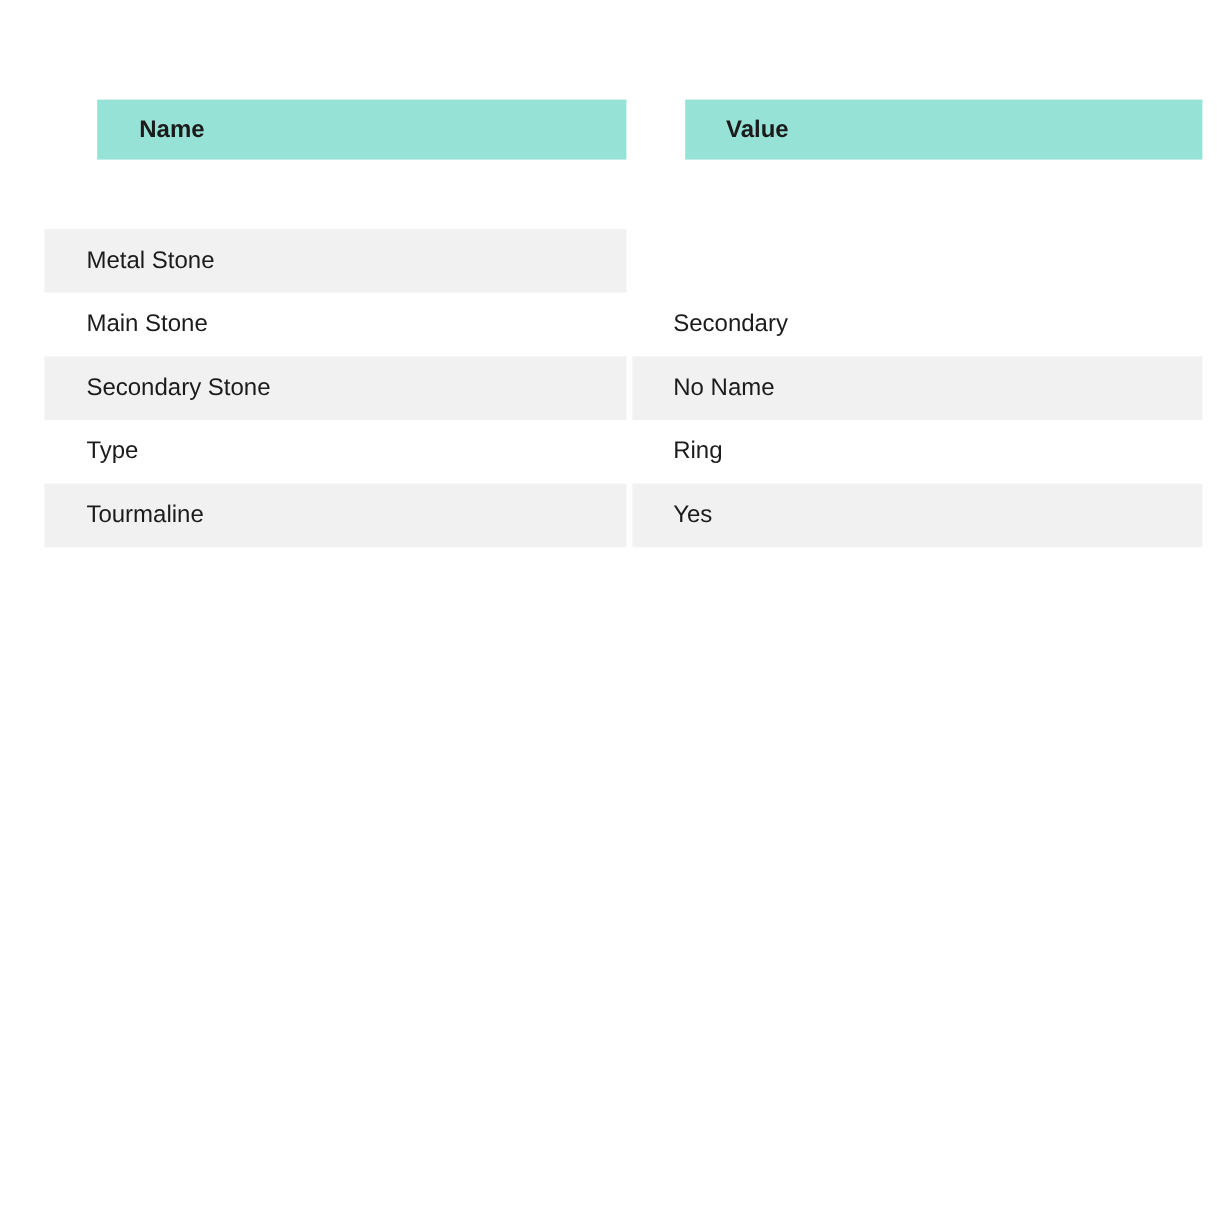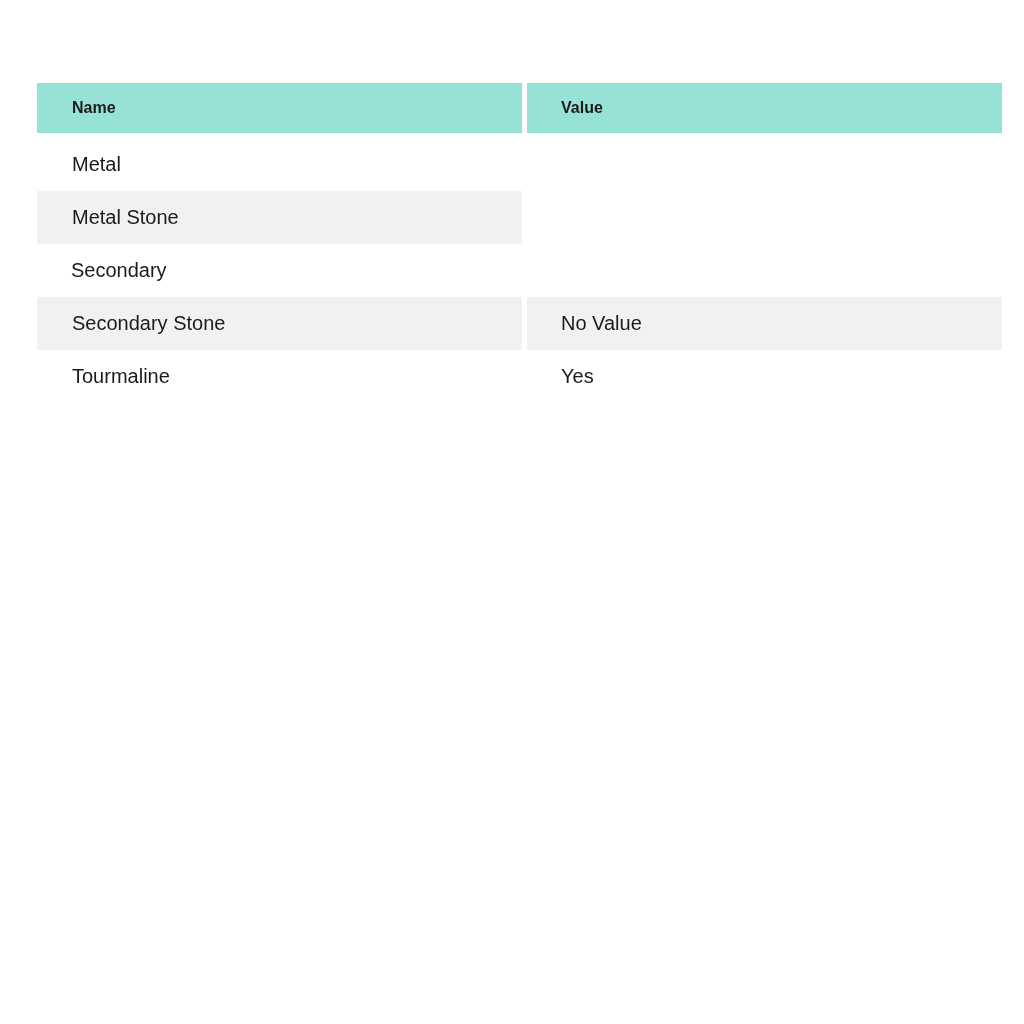--- a/index.html
+++ b/index.html
@@ -45,21 +45,22 @@
     box-sizing: border-box;
     white-space: nowrap;
     overflow: hidden;
   }
   .cell.value-cell {
     padding-left: 34px;
   }
   .header-row .cell {
     background: var(--header-bg, #97e2d6);
     font-weight: 700;
-    font-size: 16px;
+    font-size: 20px;
+    margin-left: 44px;
   }
   .rows .trow:nth-child(even) .cell {
     background: var(--row-alt-bg, #f1f1f1);
   }
   .rows .trow:nth-child(odd) .cell {
     background: var(--row-bg, #ffffff);
   }
 </style>
 </head>
 <body>
@@ -68,37 +69,41 @@
   <div class="spec-table">
 
     <div class="trow header-row">
       <div class="cell name-cell">Name</div>
       <div class="cell value-cell">Value</div>
     </div>
 
     <div class="rows">
 
       <div class="trow">
-        <div class="cell name-cell">Metal</div>
       </div>
 
       <div class="trow">
         <div class="cell name-cell">Metal Stone</div>
       </div>
 
       <div class="trow">
+        <div class="cell name-cell">Main Stone</div>
         <div class="cell value-cell">Secondary</div>
       </div>
 
       <div class="trow">
         <div class="cell name-cell">Secondary Stone</div>
-        <div class="cell value-cell">No Value</div>
+        <div class="cell value-cell">No Name</div>
       </div>
 
 
+      <div class="trow">
+        <div class="cell name-cell">Type</div>
+        <div class="cell value-cell">Ring</div>
+      </div>
 
       <div class="trow">
         <div class="cell name-cell">Tourmaline</div>
         <div class="cell value-cell">Yes</div>
       </div>
 
     </div>
   </div>
 </div>
 

